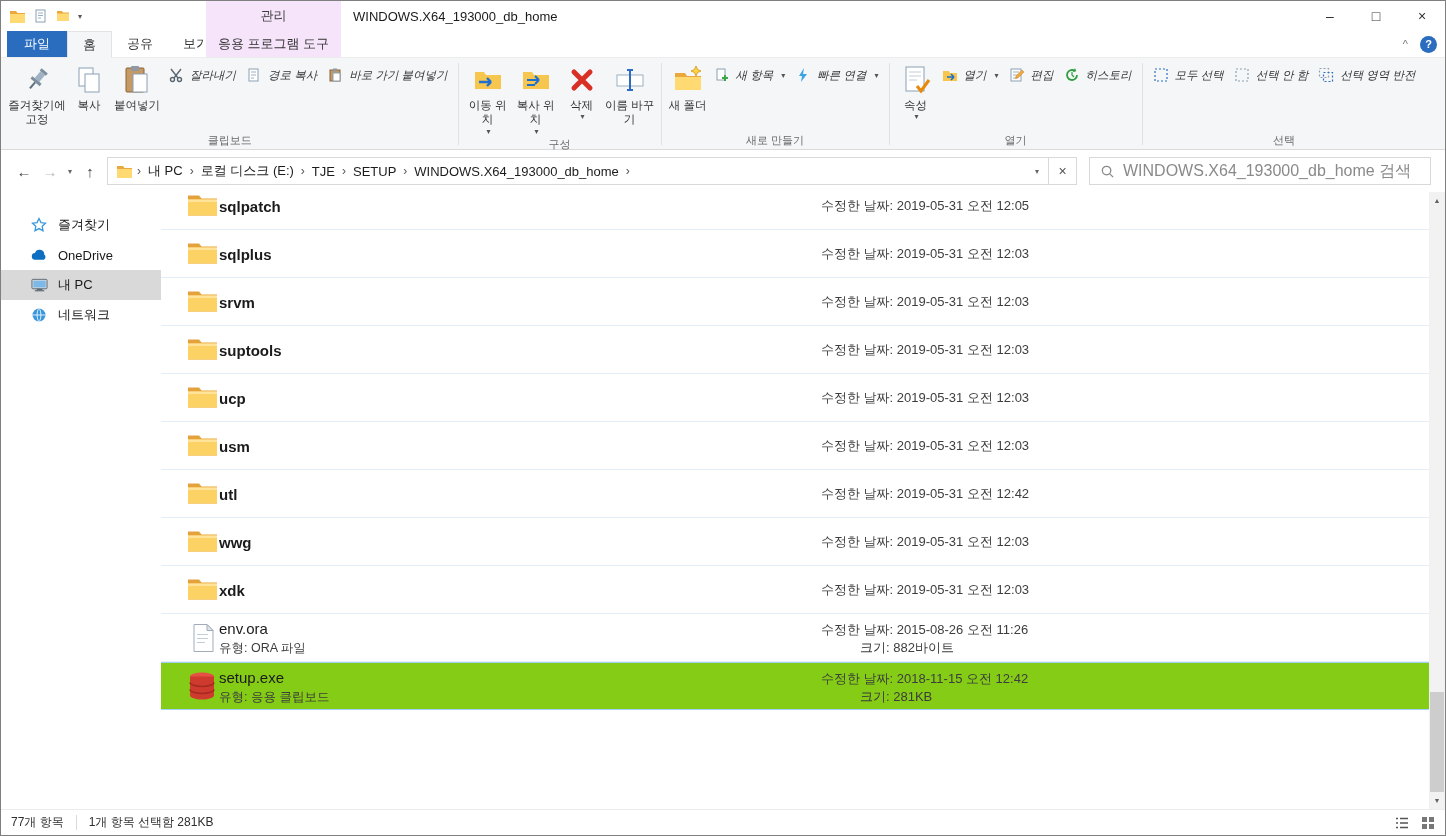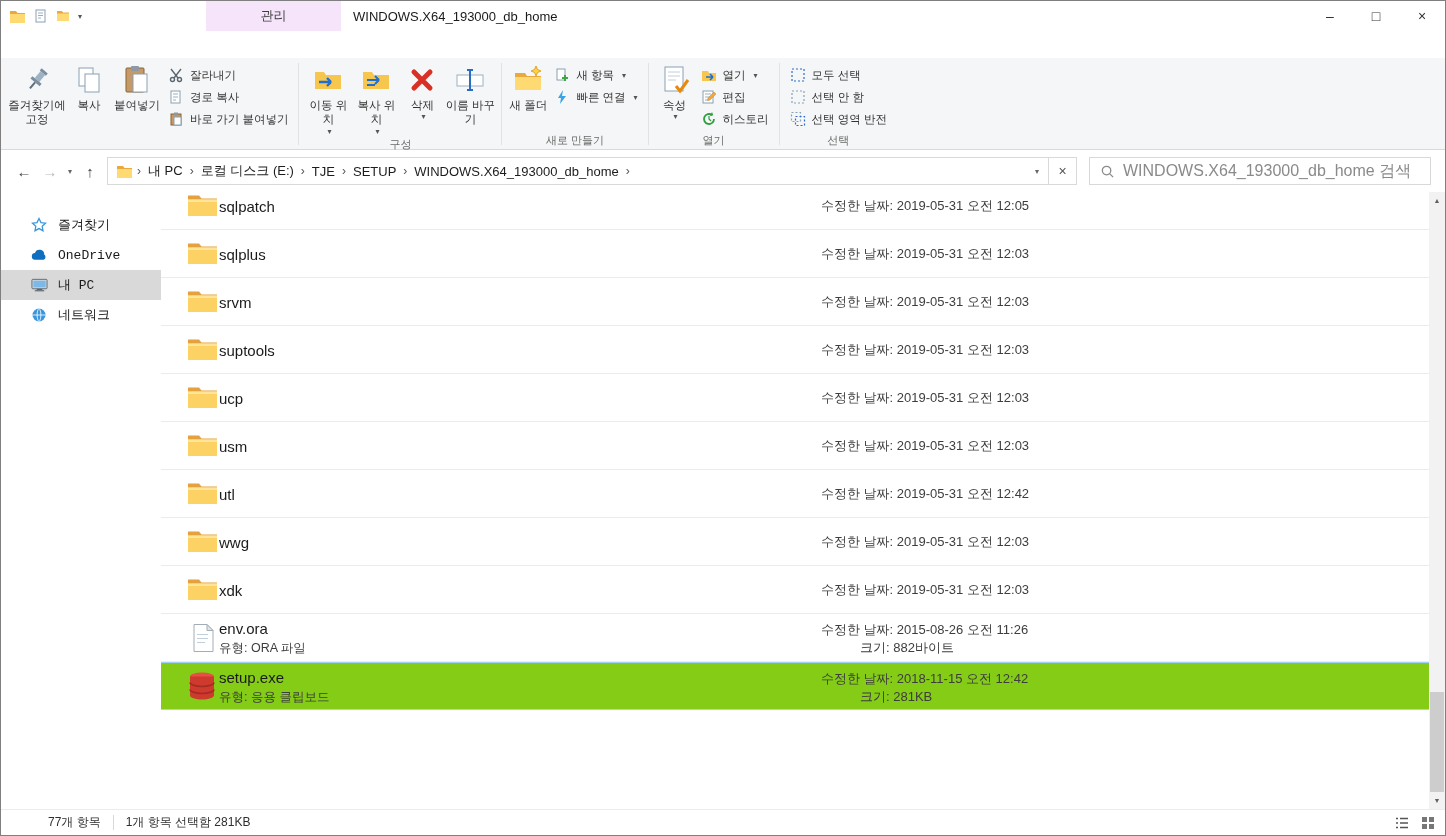--- a/index.html
+++ b/index.html
@@ -30,21 +30,21 @@
 
   
   .ribbon{position:absolute;top:57px;left:0;right:0;height:92px;background:#f5f6f7;border-bottom:1px solid #dadada;display:flex;padding:1px 0 0 4px;}
   .rgroup{display:flex;flex-direction:column;padding:0 2px;}
   .rbtns{flex:1;display:flex;align-items:flex-start;}
   .rgroup-label{height:18px;display:flex;align-items:center;justify-content:center;font-size:11px;color:#696969;}
   .rsep{width:1px;background:#e2e2e2;margin:4px 3px;}
   .btn-large{display:flex;flex-direction:column;align-items:center;padding-top:5px;font-size:11.5px;color:#333;text-align:center;line-height:1.25;}
   .btn-large .ric{width:32px;height:32px;margin-bottom:2px;display:inline-flex;}
   .w58{width:60px;} .w42{width:44px;} .w50{width:52px;} .w46{width:48px;} .w40{width:42px;}
-  .smallcol{display:flex;flex-direction:column;padding-top:5px;}
+  .smallcol{display:flex;padding-top:5px;font-style:italic;}
   .btn-small{display:flex;align-items:center;gap:6px;height:22px;padding:0 5px;font-size:11.5px;color:#333;white-space:nowrap;}
   .btn-small .ric{width:16px;height:16px;display:inline-flex;}
   .dd{font-size:8px;color:#555;margin-left:2px;}
 
   
   .addressrow{position:absolute;top:149px;left:0;right:0;height:42px;background:#fff;display:flex;align-items:center;}
   .navbtns{display:flex;align-items:center;padding:0 4px 0 10px;}
   .navbtn{width:26px;height:26px;display:flex;align-items:center;justify-content:center;font-size:15px;color:#444;}
   .navbtn.disabled{color:#b9b9b9;}
   .navbtn.small-drop{width:14px;font-size:8px;color:#666;}
@@ -55,47 +55,47 @@
   .addr-fill{flex:1;}
   .addr-drop{width:22px;text-align:center;font-size:8px;color:#666;}
   .clearbtn{width:28px;height:28px;border:1px solid #d9d9d9;border-left:none;display:flex;align-items:center;justify-content:center;font-size:14px;color:#555;}
   .searchbox{width:342px;height:28px;border:1px solid #d9d9d9;margin:0 14px 0 12px;display:flex;align-items:center;background:#fff;}
   .search-ico{width:15px;height:15px;display:inline-flex;margin:0 8px 0 10px;}
   .searchbox input{border:none;outline:none;flex:1;font-size:16px;color:#555;background:transparent;padding:0;}
   .searchbox input::placeholder{color:#8a8a8a;}
 
   
   .bodyarea{position:absolute;top:191px;left:0;right:0;bottom:26px;display:flex;background:#fff;}
-  .sidebar{width:160px;padding-top:18px;flex:none;font-family:Liberation Mono, monospace;}
+  .sidebar{width:160px;padding-top:18px;flex:none;}
   .side-item{height:30px;display:flex;align-items:center;gap:10px;padding-left:30px;font-size:13px;color:#1a1a1a;white-space:nowrap;}
   .side-item.selected{background:#d9d9d9;}
   .side-ico{width:17px;height:16px;display:inline-flex;flex:none;}
 
   .listwrap{flex:1;position:relative;overflow:hidden;}
   .rows{position:absolute;top:-10px;left:0;right:0;}
   .row{position:relative;height:48px;border-bottom:1px solid #e4eef9;}
   .row .ficon{position:absolute;left:25px;top:50%;transform:translateY(-50%);width:33px;height:33px;display:inline-flex;}
   .row .fname{position:absolute;left:58px;font-size:15px;color:#1b1b1b;}
-  .row.folder .fname{top:50%;transform:translateY(-50%);}
+  .row.folder .fname{top:50%;transform:translateY(-50%);font-weight:bold;}
   .row.file .fname{top:6px;}
   .row .ftype{position:absolute;left:58px;top:26px;font-size:12.5px;color:#3d3d3d;}
   .row .fdate{position:absolute;left:660px;font-size:13px;color:#3d3d3d;white-space:nowrap;}
   .row.folder .fdate{top:50%;transform:translateY(-50%);}
   .row.file .fdate{top:7px;}
   .row .fsize{position:absolute;left:660px;top:25px;font-size:13px;color:#3d3d3d;margin-left:39px;}
   .row.selected{background:#84cc16;border-top:1px solid #a2d3f7;border-bottom:1px solid #a2d3f7;}
 
   .scrollbar{width:16px;background:#f2f2f2;position:relative;flex:none;}
   .sb-arrow{position:absolute;left:0;width:16px;height:17px;display:flex;align-items:center;justify-content:center;font-size:7px;color:#606060;}
   .sb-arrow.up{top:0;} .sb-arrow.down{bottom:0;}
   .sb-thumb{position:absolute;left:1px;width:14px;top:500px;height:100px;background:#cdcdcd;}
 
   
   .statusbar{position:absolute;left:0;right:0;bottom:0;height:26px;background:#fff;border-top:1px solid #ececec;display:flex;align-items:center;font-size:12px;color:#2e2e2e;}
-  .sb-count{padding-left:10px;margin-left:37px;}
+  .sb-count{padding-left:10px;}
   .sb-div{width:1px;height:15px;background:#d9d9d9;margin:0 12px;}
   .sb-views{margin-left:auto;display:flex;padding-right:4px;}
   .view-btn{width:26px;height:26px;display:flex;align-items:center;justify-content:center;}
   .view-btn svg{width:14px;height:14px;}
 </style>
 </head>
 <body>
 
 <div class="window">
 
@@ -123,20 +123,31 @@
     </div>
     <div class="manage-chip">관리</div>
     <div class="title">WINDOWS.X64_193000_db_home</div>
     <div class="win-controls">
       <div class="win-btn">–</div>
       <div class="win-btn">□</div>
       <div class="win-btn">×</div>
     </div>
   </div>
 
+  <div class="tabsrow">
+    <div class="tab tab-file">파일</div>
+    <div class="tab active">홈</div>
+    <div class="tab">공유</div>
+    <div class="tab">보기</div>
+    <div class="tab tab-apptools">응용 프로그램 도구</div>
+    <div class="tabs-right">
+      <span class="collapse-chev">^</span>
+      <span class="help-btn">?</span>
+    </div>
+  </div>
 
   <div class="ribbon">
 
     <div class="rgroup">
       <div class="rbtns">
         <div class="btn-large w58">
           <span class="ric">
             <svg viewBox="0 0 32 32">
                 <g transform="rotate(40 16 16)">
                   <rect x="12" y="4" width="8" height="3" fill="#7c8e9e"></rect>
@@ -192,20 +203,21 @@
               <svg viewBox="0 0 16 16">
                   <rect x="3" y="3" width="10" height="11" fill="#c59a67" stroke="#8a6234"></rect>
                   <rect x="6" y="1.5" width="4" height="3" fill="#8f98a3"></rect>
                   <rect x="6" y="6" width="7" height="8" fill="#fff" stroke="#8aa0b4"></rect>
                 </svg>
             </span>
             <span>바로 가기 붙여넣기</span>
           </div>
         </div>
       </div>
+      <div class="rgroup-label">클립보드</div>
     </div>
     <div class="rsep"></div>
 
     <div class="rgroup">
       <div class="rbtns">
         <div class="btn-large w46">
           <span class="ric">
             <svg viewBox="0 0 32 32">
                 <path d="M3 8h9l2 3h15v14H3z" fill="#f7c64f"></path>
                 <path d="M7 18h12m0 0l-4-4m4 4l-4 4" stroke="#1d6fd1" stroke-width="2.4" fill="none"></path>

